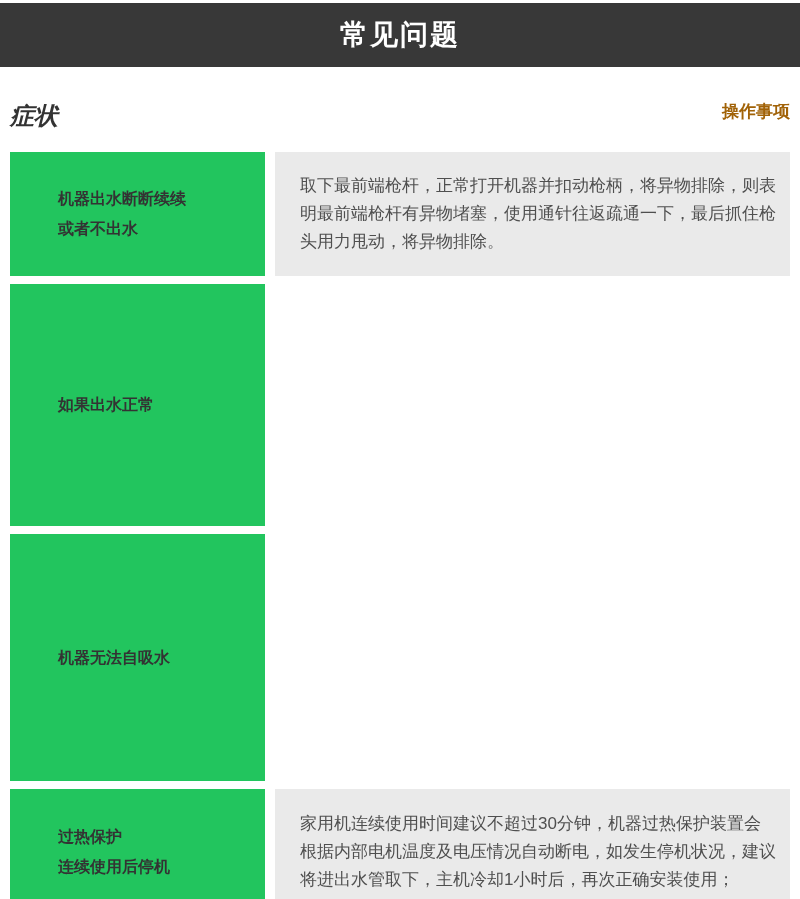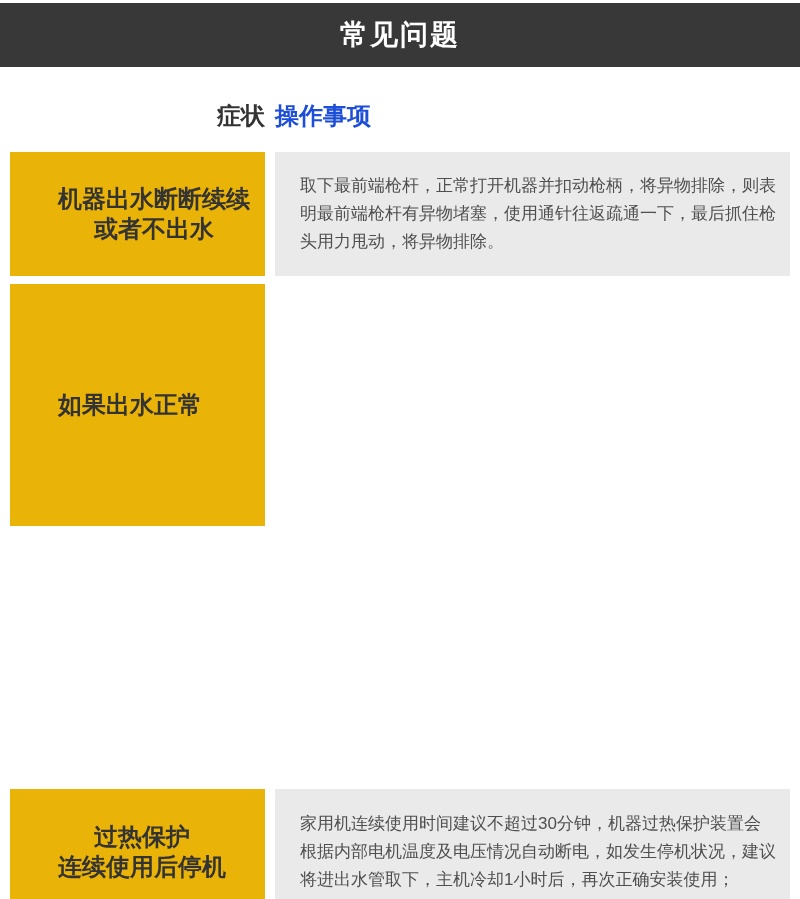--- a/index.html
+++ b/index.html
@@ -30,57 +30,57 @@
     font-size: 28px;
     font-weight: bold;
     letter-spacing: 2px;
   }
   .col-headers {
     display: flex;
     padding: 33px 10px 20px 10px;
   }
   .col-header-symptom {
     width: 255px;
-    text-align: right;
+    text-align: left;
     font-size: 24px;
     font-weight: bold;
     color: #333333;
+    font-style: italic;
   }
   .col-header-action {
     flex: 1;
     margin-left: 10px;
-    text-align: left;
-    font-size: 24px;
+    text-align: right;
+    font-size: 17px;
     font-weight: bold;
-    color: #1d4ed8;
+    color: #a16207;
   }
   .rows {
     padding: 0 10px;
   }
   .row {
     display: flex;
     margin-bottom: 8px;
   }
   .cell {
     box-sizing: border-box;
   }
   .symptom-cell {
     width: 255px;
     flex: 0 0 255px;
-    background: #eab308;
+    background: #22c55e;
     display: flex;
     align-items: center;
     padding-left: 48px;
     padding-right: 10px;
-    font-size: 24px;
+    font-size: 16px;
     font-weight: bold;
     color: #333333;
     line-height: 30px;
     white-space: pre-line;
-    text-align: center;
   }
   .action-cell {
     flex: 1;
     margin-left: 10px;
     background: #eaeaea;
     display: flex;
     align-items: center;
     padding: 20px 14px 20px 25px;
     font-size: 17px;
     color: #4f4f4f;
@@ -112,20 +112,21 @@
       <div class="cell symptom-cell">机器出水断断续续
 或者不出水</div>
       <div class="cell action-cell">取下最前端枪杆，正常打开机器并扣动枪柄，将异物排除，则表明最前端枪杆有异物堵塞，使用通针往返疏通一下，最后抓住枪头用力甩动，将异物排除。</div>
     </div>
 
     <div class="row row-2">
       <div class="cell symptom-cell">如果出水正常</div>
     </div>
 
     <div class="row row-3">
+      <div class="cell symptom-cell">机器无法自吸水</div>
     </div>
 
     <div class="row row-4">
       <div class="cell symptom-cell">过热保护
 连续使用后停机</div>
       <div class="cell action-cell">家用机连续使用时间建议不超过30分钟，机器过热保护装置会根据内部电机温度及电压情况自动断电，如发生停机状况，建议将进出水管取下，主机冷却1小时后，再次正确安装使用；</div>
     </div>
 
   </div>
 </div>

